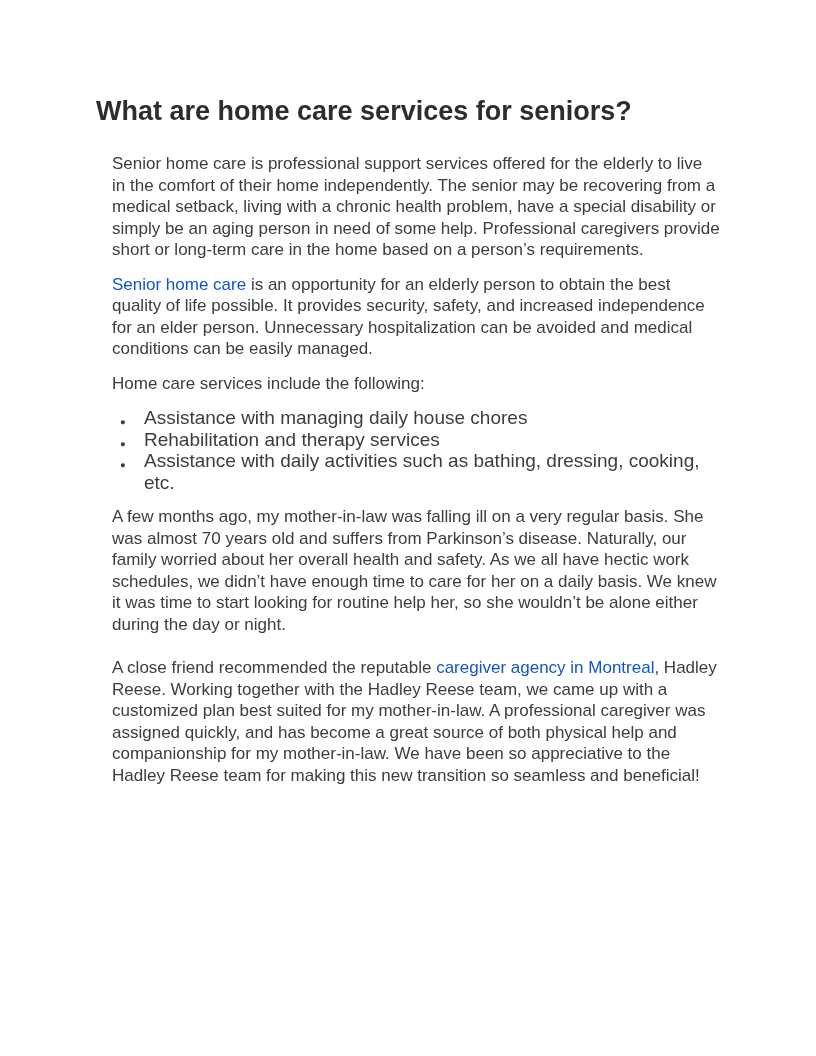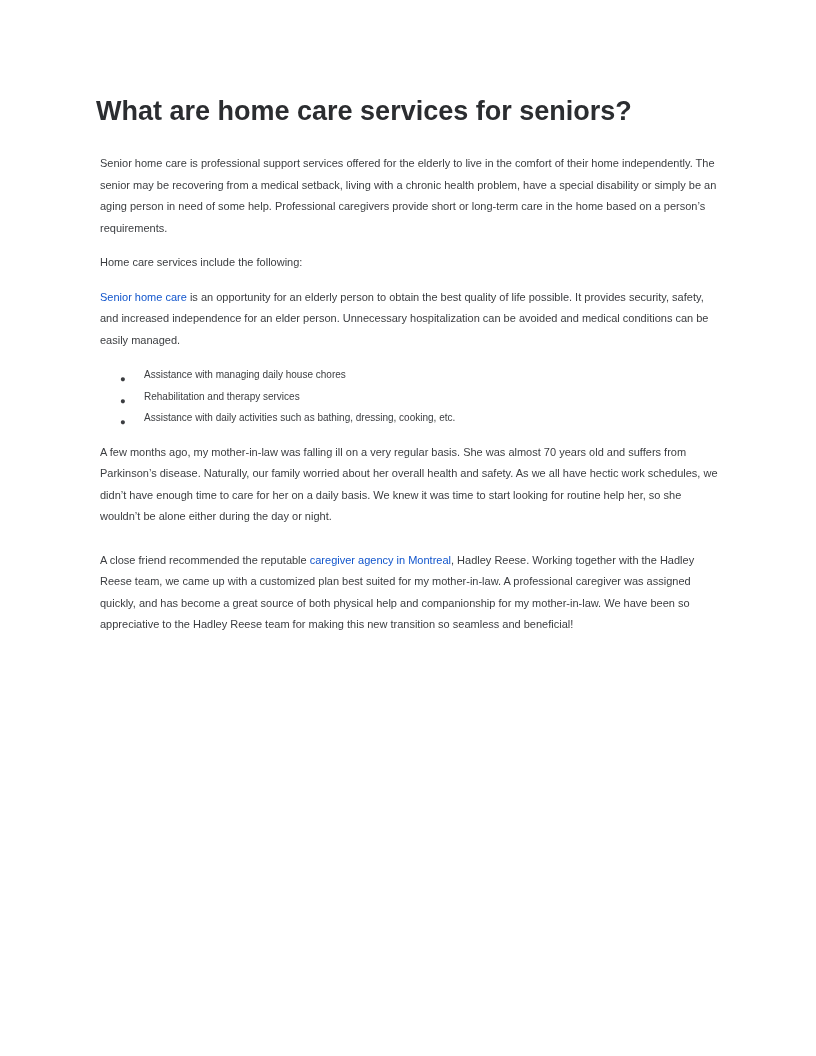--- a/index.html
+++ b/index.html
@@ -21,41 +21,41 @@
   }
   h1.doc-title {
     margin: 0 0 24px 0;
     font-size: 27px;
     line-height: 35px;
     font-weight: 700;
     color: var(--title, #2b2d30);
     letter-spacing: 0;
   }
   p.doc-para {
-    margin: 0 0 13px 4px;
-    font-size: 11px;
+    margin: 0 0 13px 16px;
+    font-size: 17px;
     line-height: 21.5px;
     color: var(--text, #3b3d40);
   }
   p.doc-para.extra-gap {
     margin-bottom: 22px;
   }
   a.doc-link {
     color: var(--link, #1155cc);
     text-decoration: none;
     cursor: pointer;
   }
   ul.doc-list {
     margin: 0 0 13px 0;
     padding: 0 0 0 48px;
     list-style: none;
   }
   ul.doc-list li {
     position: relative;
-    font-size: 10px;
+    font-size: 19px;
     line-height: 21.5px;
     color: var(--text, #3b3d40);
   }
   ul.doc-list li::before {
     content: "\25CF";
     position: absolute;
     left: -24px;
     top: 4px;
     font-size: 9.5px;
     color: var(--text, #3b3d40);
@@ -63,23 +63,23 @@
 </style>
 </head>
 <body>
 
 <div class="page">
 
   <h1 class="doc-title">What are home care services for seniors?</h1>
 
   <p class="doc-para">Senior home care is professional support services offered for the elderly to live in the comfort of their home independently. The senior may be recovering from a medical setback, living with a chronic health problem, have a special disability or simply be an aging person in need of some help. Professional caregivers provide short or long-term care in the home based on a person’s requirements.</p>
 
+  <p class="doc-para"><a class="doc-link">Senior home care</a><span> is an opportunity for an elderly person to obtain the best quality of life possible. It provides security, safety, and increased independence for an elder person. Unnecessary hospitalization can be avoided and medical conditions can be easily managed.</span></p>
+
   <p class="doc-para">Home care services include the following:</p>
-
-  <p class="doc-para"><a class="doc-link">Senior home care</a><span> is an opportunity for an elderly person to obtain the best quality of life possible. It provides security, safety, and increased independence for an elder person. Unnecessary hospitalization can be avoided and medical conditions can be easily managed.</span></p>
 
   <ul class="doc-list">
     <li>Assistance with managing daily house chores</li>
     <li>Rehabilitation and therapy services</li>
     <li>Assistance with daily activities such as bathing, dressing, cooking, etc.</li>
   </ul>
 
   <p class="doc-para extra-gap">A few months ago, my mother-in-law was falling ill on a very regular basis. She was almost 70 years old and suffers from Parkinson’s disease. Naturally, our family worried about her overall health and safety. As we all have hectic work schedules, we didn’t have enough time to care for her on a daily basis. We knew it was time to start looking for routine help her, so she wouldn’t be alone either during the day or night.</p>
 
   <p class="doc-para"><span>A close friend recommended the reputable </span><a class="doc-link">caregiver agency in Montreal</a><span>, Hadley Reese. Working together with the Hadley Reese team, we came up with a customized plan best suited for my mother-in-law. A professional caregiver was assigned quickly, and has become a great source of both physical help and companionship for my mother-in-law. We have been so appreciative to the Hadley Reese team for making this new transition so seamless and beneficial!</span></p>

